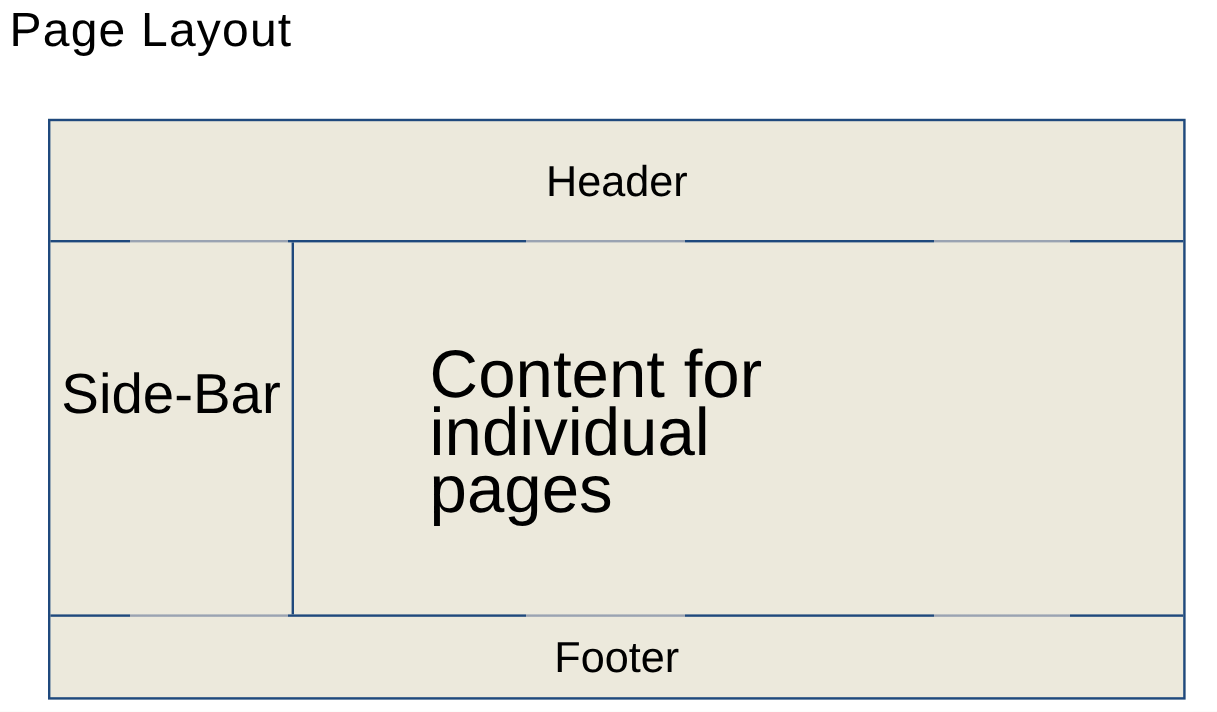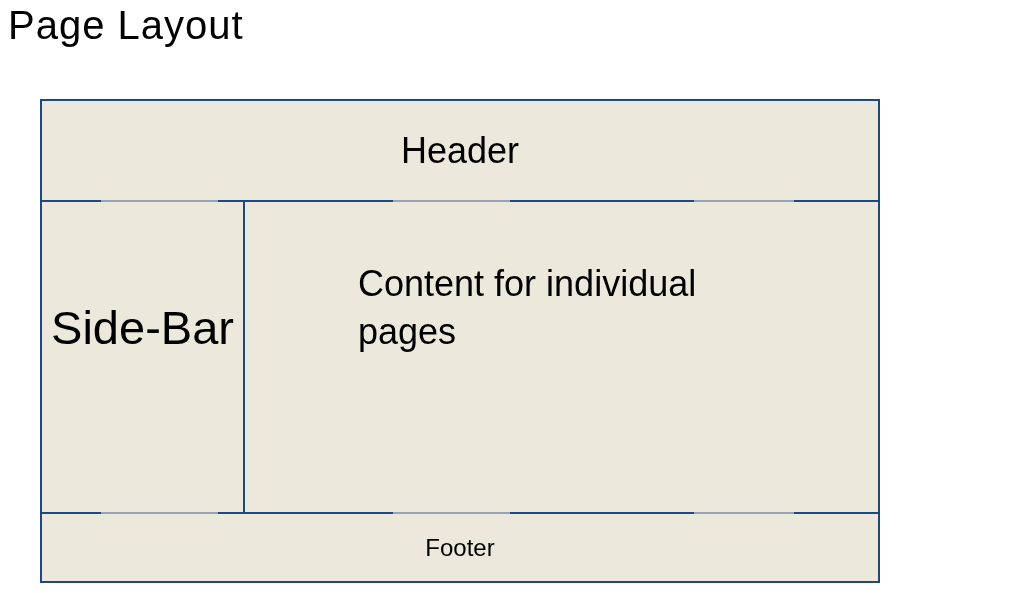--- a/index.html
+++ b/index.html
@@ -32,21 +32,21 @@
     font-size: 40px;
     font-weight: 400;
     letter-spacing: 1px;
     line-height: 1.15;
     color: var(--text-color, #000);
   }
   .layout-box {
     position: absolute;
     left: 40px;
     top: 99px;
-    width: 840px;
+    width: 948px;
     height: 484px;
     border: 2px solid var(--box-border, #1F497D);
     background: var(--box-fill, #ECE9DC);
     display: flex;
     flex-direction: column;
   }
   .header-region {
     height: 99px;
     display: flex;
     align-items: center;
@@ -85,31 +85,31 @@
     width: 2px;
     background: var(--box-border, #1F497D);
   }
   .content-region {
     flex: 1;
     position: relative;
   }
   .content-text {
     position: absolute;
     left: 113px;
-    top: 58px;
-    font-size: 36px;
+    top: 86px;
+    font-size: 56px;
     line-height: 48px;
     max-width: 400px;
   }
   .footer-region {
     height: 67px;
     display: flex;
     align-items: center;
     justify-content: center;
-    font-size: 24px;
+    font-size: 36px;
   }
 </style>
 </head>
 <body>
 
 <div class="canvas">
 
   <h1 class="page-title">Page Layout</h1>
 
   <div class="layout-box">

